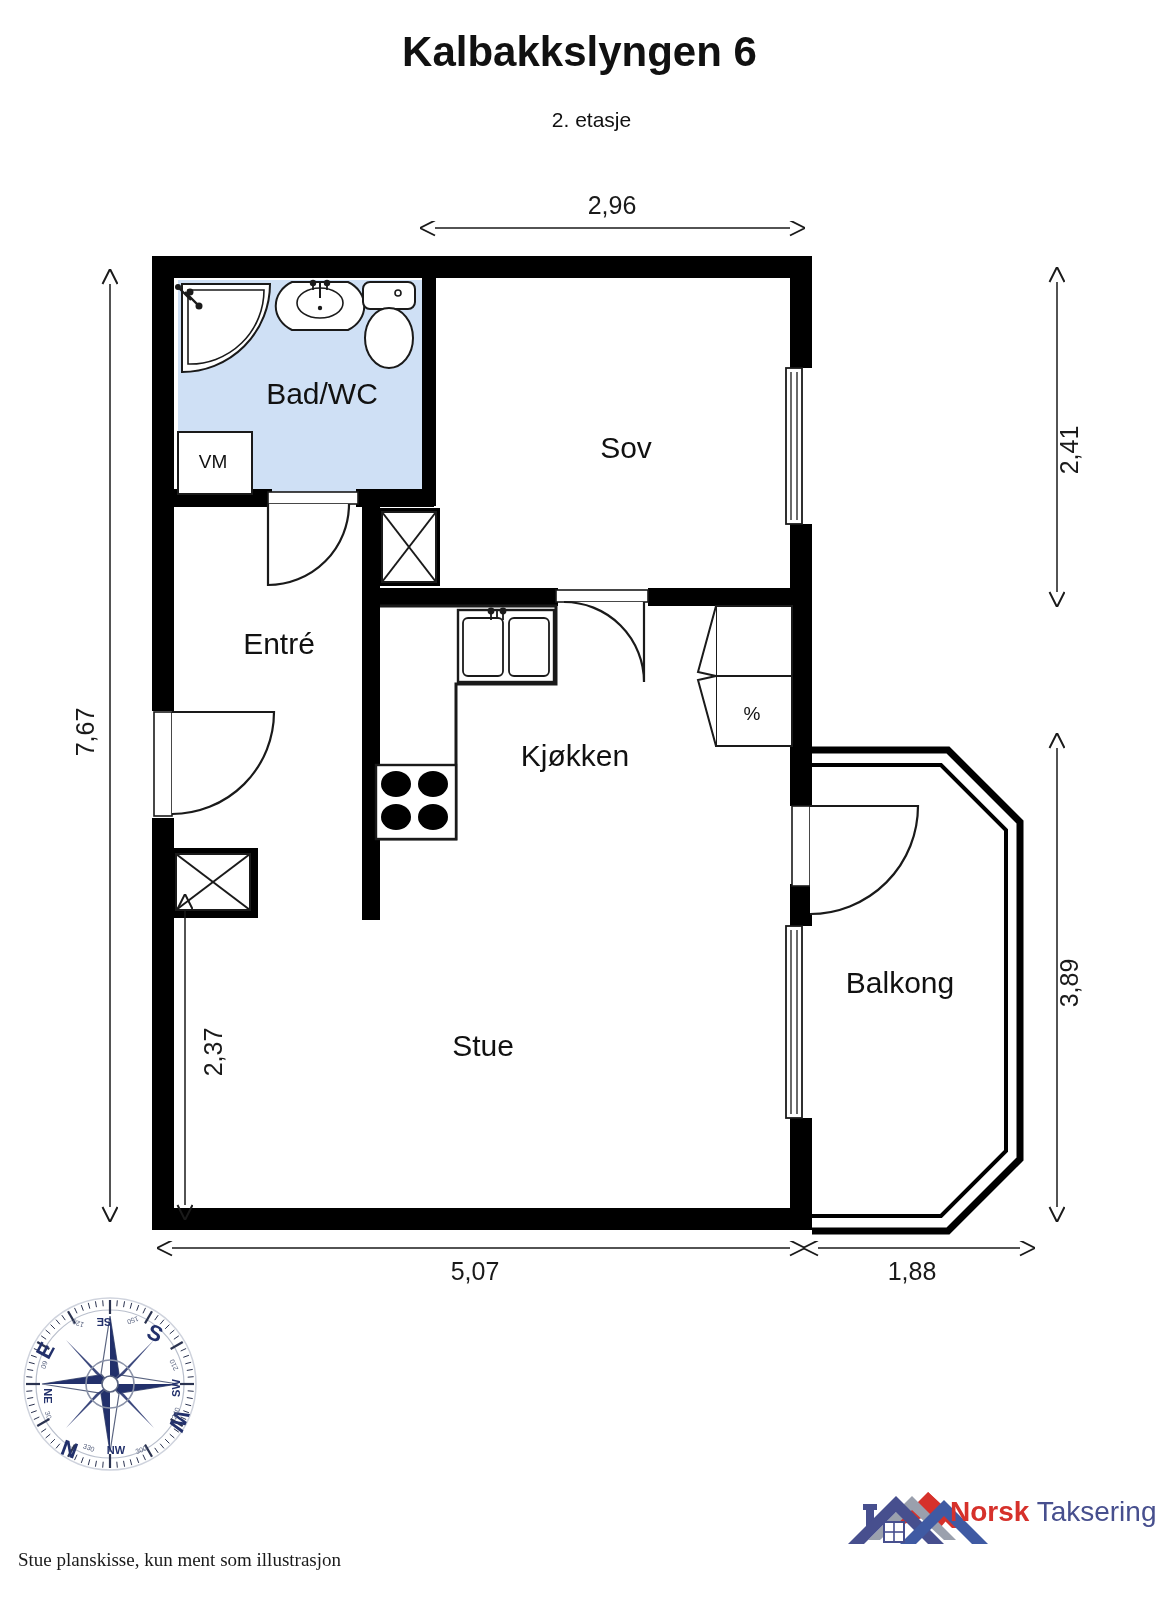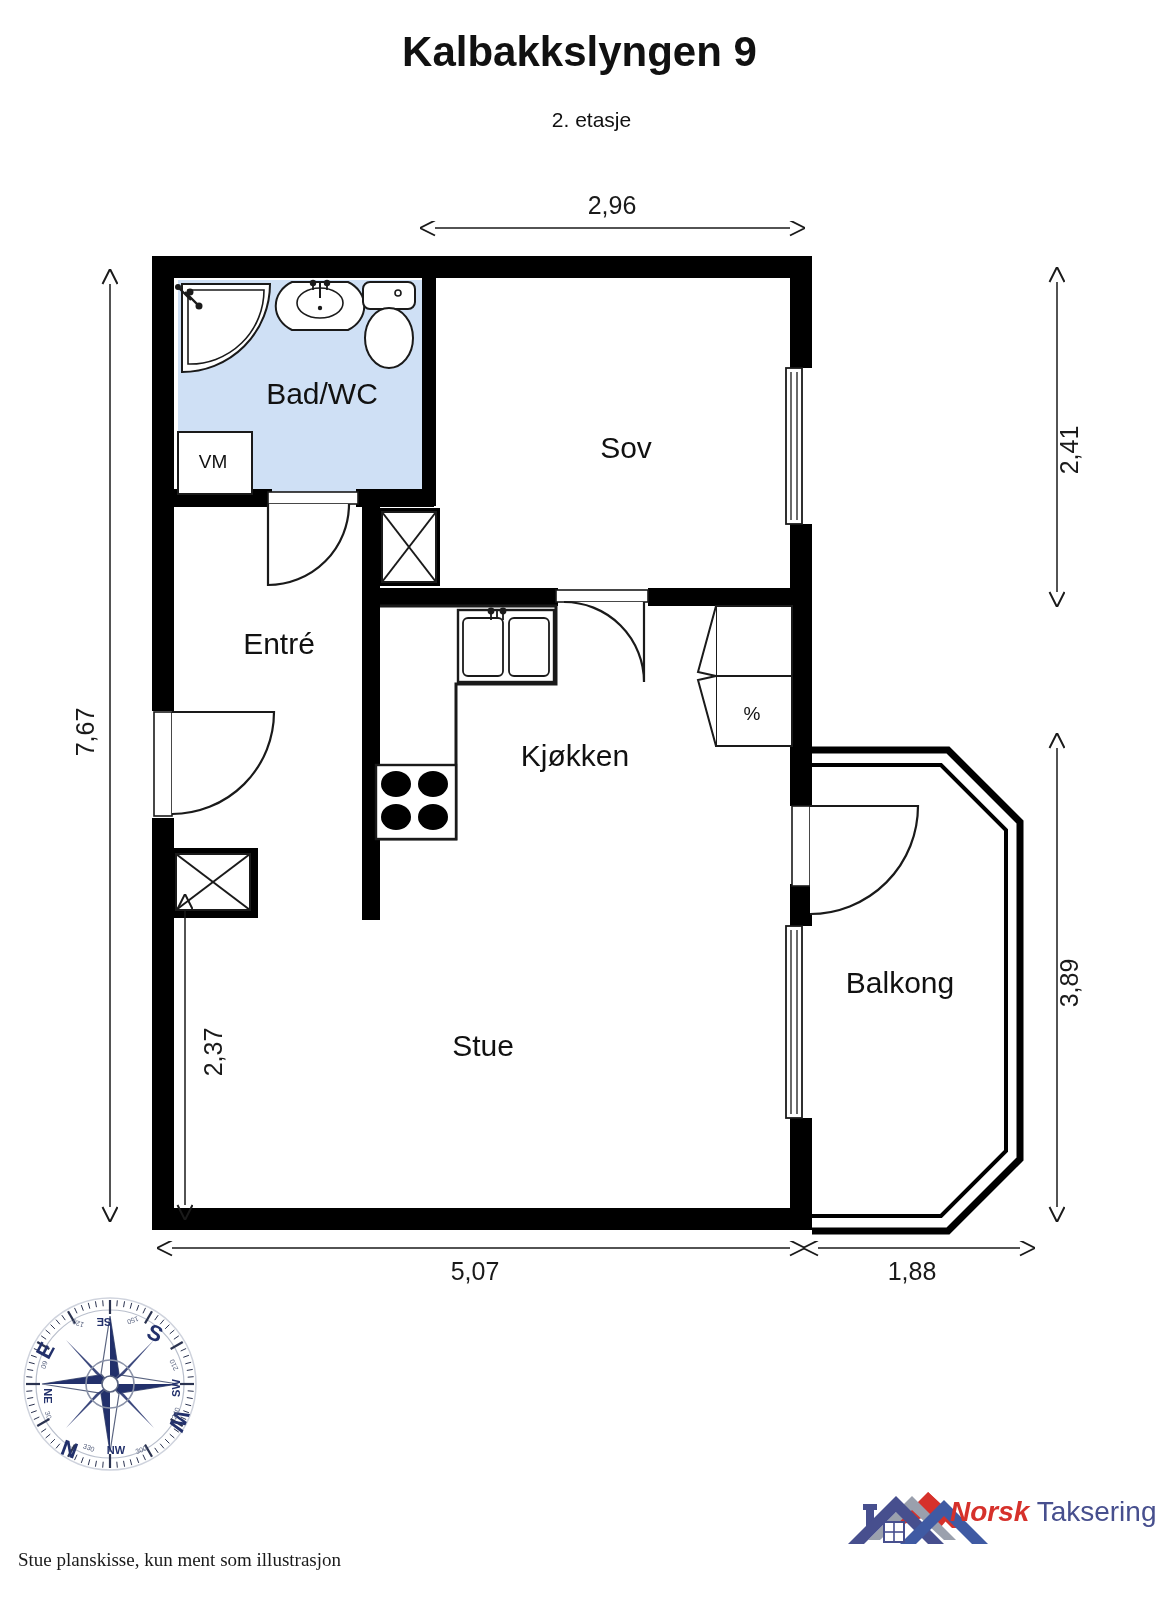--- a/index.html
+++ b/index.html
@@ -79,40 +79,39 @@
     left: 110px;
     top: 18px;
     font-family: "Liberation Sans", sans-serif;
     font-size: 28px;
     font-weight: 400;
     white-space: nowrap;
   }
   .logo-norsk {
     color: #d6312b;
     font-weight: 700;
-    font-style: italic;
   }
   .logo-rest {
     color: #474f8e;
   }
 
   .compass-wrap {
     position: absolute;
     left: 22px;
     top: 1296px;
     width: 176px;
     height: 176px;
   }
 </style>
 </head>
 <body>
 
 <div id="page">
 
-  <div class="title">Kalbakkslyngen 9</div>
+  <div class="title">Kalbakkslyngen 6</div>
   <div class="subtitle">2. etasje</div>
 
   <svg id="plan-svg" viewBox="0 0 1159 1600">
     <defs>
       <marker id="arrL" markerWidth="12" markerHeight="12" refX="10" refY="5" orient="auto">
         <path d="M10,0 L0,5 L10,10" fill="none" stroke="#1a1a1a" stroke-width="1.3"></path>
       </marker>
       <marker id="arrR" markerWidth="12" markerHeight="12" refX="2" refY="5" orient="auto">
         <path d="M2,0 L12,5 L2,10" fill="none" stroke="#1a1a1a" stroke-width="1.3"></path>
       </marker>

